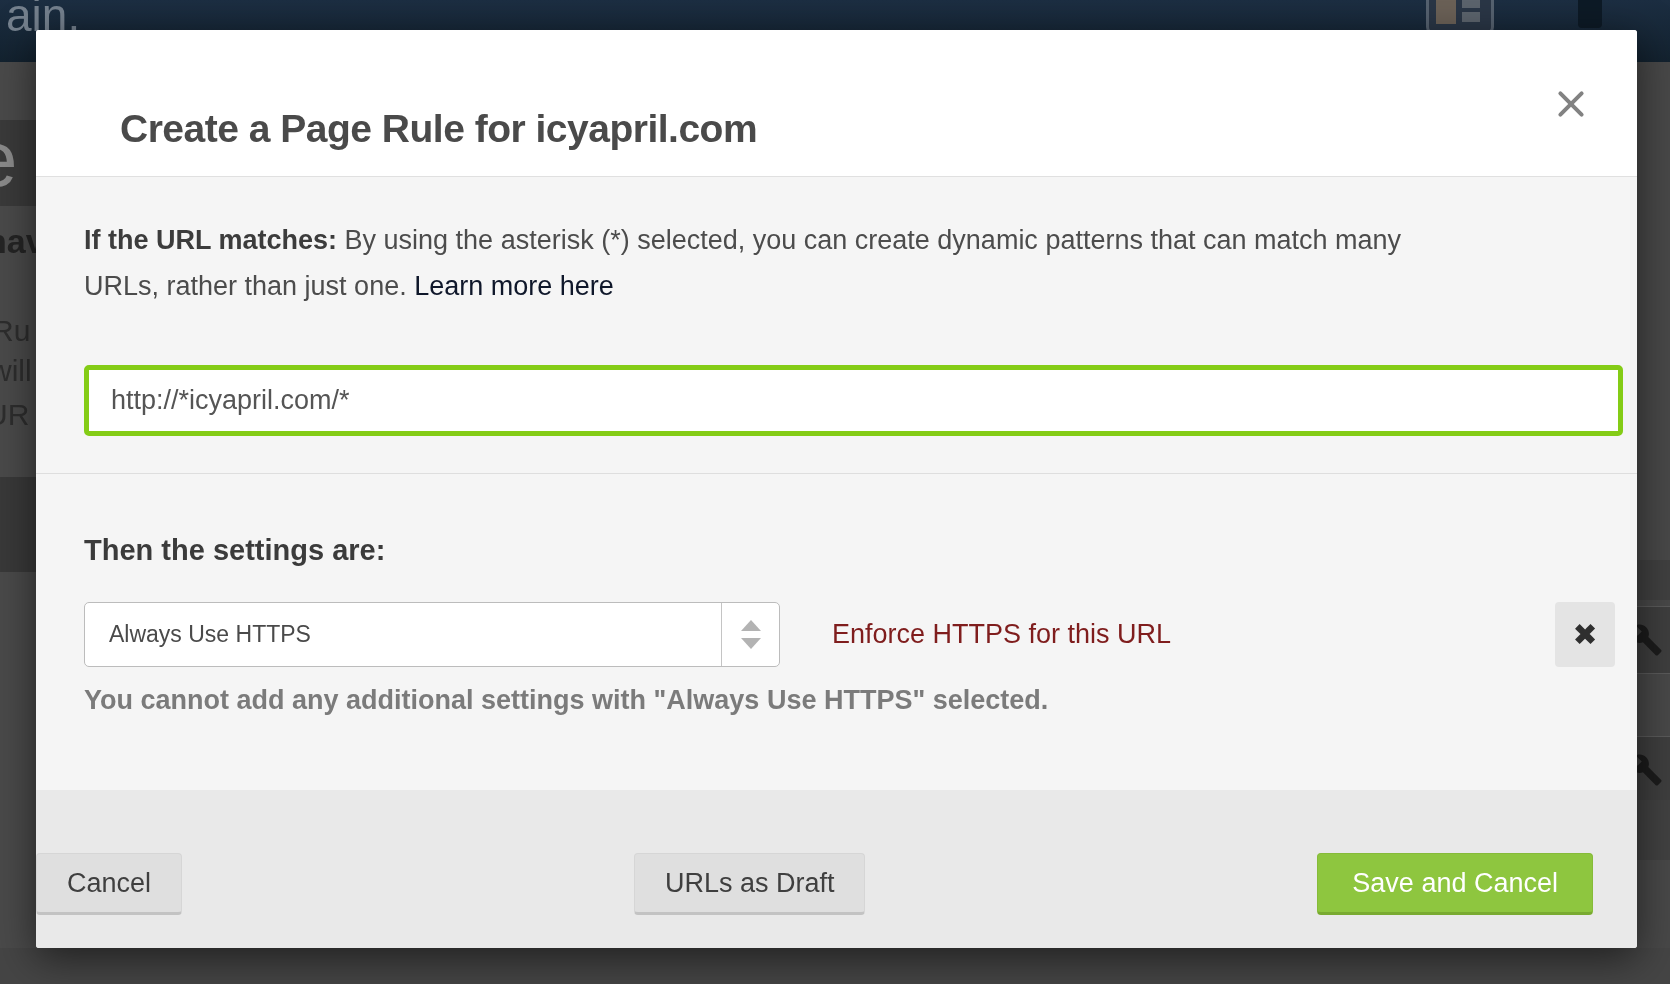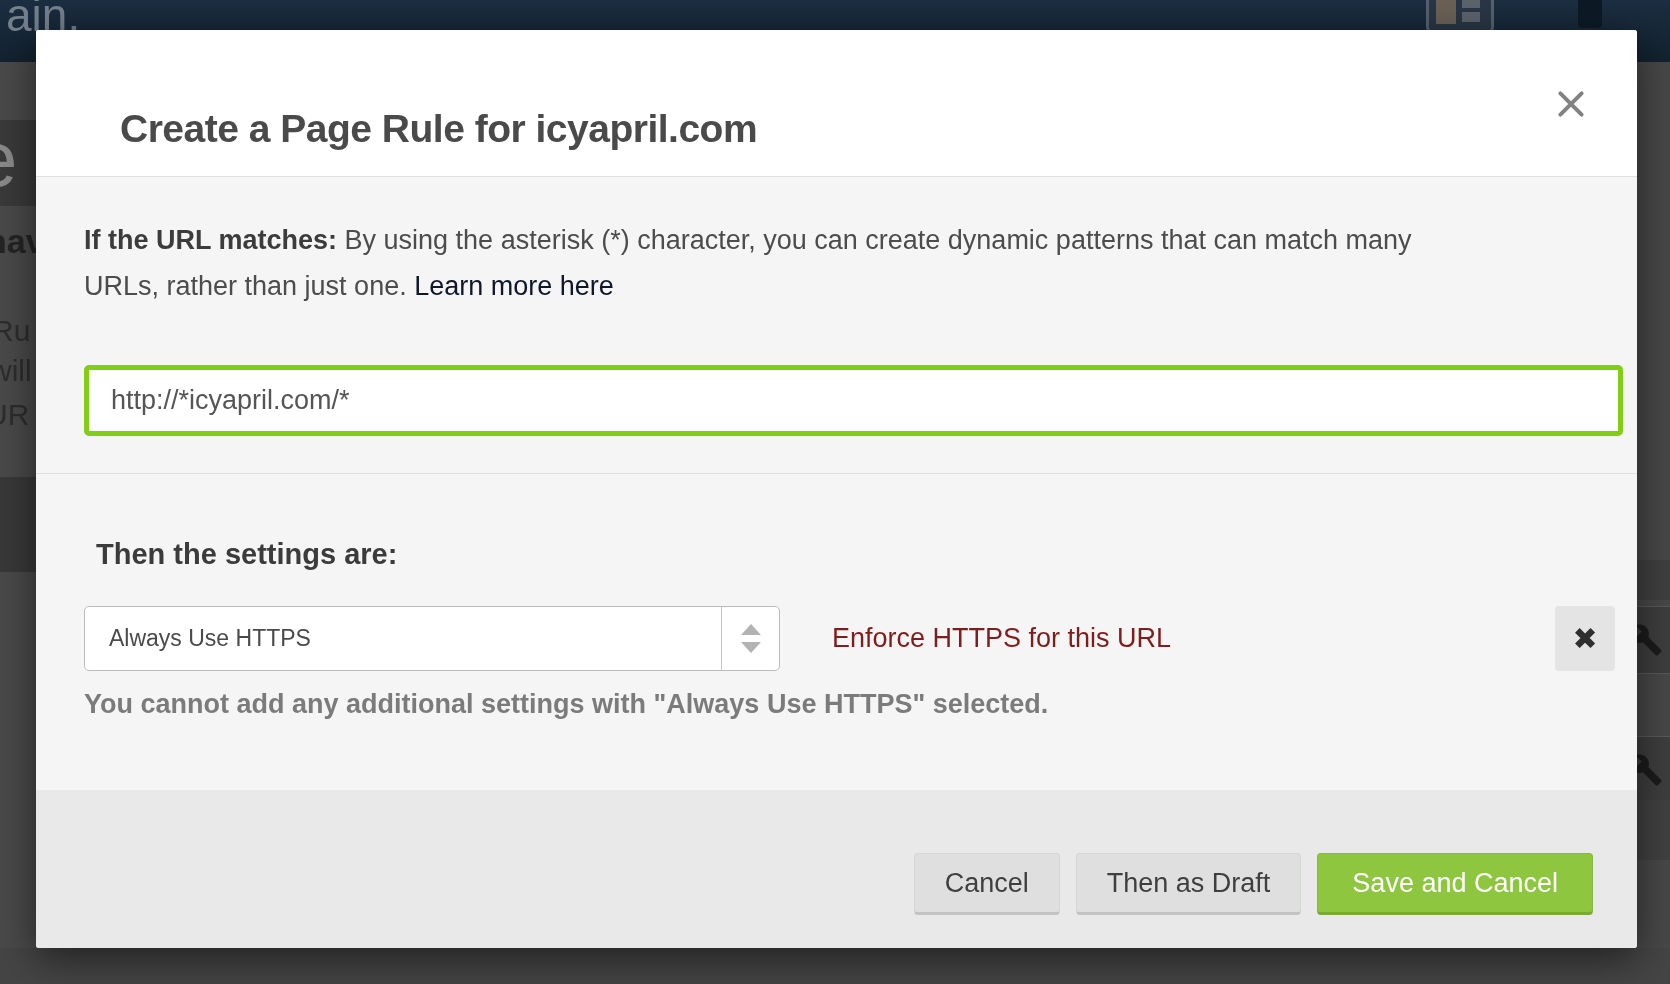--- a/index.html
+++ b/index.html
@@ -50,42 +50,42 @@
   .modal-body{position:relative;}
   .url-para{margin:0;padding:40px 48px 0;width:1380px;
     font-size:27px;line-height:46px;color:#4c4c4c;}
   .url-para strong{color:#3c3c3c;}
   .link{color:#0f172a;cursor:pointer;}
   .url-input{display:block;margin:56px 20px 0 48px;width:1485px;height:61px;
     background:#fff;border:5px solid #84cc16;border-radius:5px;
     padding:0 22px;font-size:27px;color:#555;
     font-family:"Liberation Sans","DejaVu Sans",sans-serif;}
   .section-divider{margin-top:37px;border:none;border-top:1px solid #dedede;}
-  .settings-heading{margin:12px;padding:52px 48px 0;font-size:29px;font-weight:bold;color:#3b3b3b;}
+  .settings-heading{margin:0;padding:52px 48px 0;font-size:29px;font-weight:bold;color:#3b3b3b;}
   .settings-row{display:flex;align-items:center;margin:35px 22px 0 48px;height:65px;}
   .setting-select{display:flex;width:694px;height:63px;background:#fff;
     border:1px solid #bcbcbc;border-radius:5px;cursor:pointer;}
   .setting-select .value{flex:1;display:flex;align-items:center;padding-left:24px;
     font-size:23px;color:#4a4a4a;}
   .setting-select .arrows{width:57px;border-left:1px solid #c4c4c4;
     display:flex;flex-direction:column;align-items:center;justify-content:center;gap:7px;}
   .tri-up{width:0;height:0;border-left:10px solid transparent;border-right:10px solid transparent;
     border-bottom:11px solid #b3b3b3;}
   .tri-down{width:0;height:0;border-left:10px solid transparent;border-right:10px solid transparent;
     border-top:11px solid #b3b3b3;}
   .setting-desc{margin-left:52px;font-size:27px;color:#7f1d1d;}
   .remove-btn{margin-left:auto;width:60px;height:65px;background:#e4e4e4;border:none;
     border-radius:4px;font-size:30px;color:#2f2f2f;cursor:pointer;
     display:flex;align-items:center;justify-content:center;
     font-family:"DejaVu Sans",sans-serif;}
   .helper-text{margin:0;padding:18px 48px 0;font-size:27px;color:#7b7b7b;font-weight:bold;}
 
   .modal-footer{position:absolute;left:0;bottom:0;width:100%;height:158px;
     background:#e9e9e9;border-radius:0 0 3px 3px;box-sizing:border-box;
-    display:flex;align-items:center;justify-content:flex-end;
+    display:flex;align-items:center;justify-content:space-between;
     padding:30px 44px 0 0;gap:16px;}
   .btn{height:62px;padding:0 30px;font-size:27px;border-radius:4px;cursor:pointer;
     font-family:"Liberation Sans","DejaVu Sans",sans-serif;}
   .btn-gray{background:#dfdfdf;color:#3f3f3f;border:1px solid #d6d6d6;border-bottom:3px solid #c3c3c3;}
   .btn-green{background:#8ec63f;color:#ffffff;border:1px solid #86bb39;border-bottom:3px solid #79aa31;padding:0 34px;}
 </style>
 </head>
 <body>
 
 <div class="screen">
@@ -132,21 +132,21 @@
     <div class="modal-header">
       <h1 class="modal-title">Create a Page Rule for icyapril.com</h1>
       <div class="close-btn">
           <i></i>
           <i></i>
         </div>
     </div>
 
     <div class="modal-body">
 
-      <p class="url-para"><strong>If the URL matches:</strong><span> By using the asterisk (*) character, you can create dynamic patterns that can match many URLs, rather than just one. </span><span class="link">Learn more here</span></p>
+      <p class="url-para"><strong>If the URL matches:</strong><span> By using the asterisk (*) selected, you can create dynamic patterns that can match many URLs, rather than just one. </span><span class="link">Learn more here</span></p>
 
       <input class="url-input" type="text" value="http://*icyapril.com/*" style="">
 
       <hr class="section-divider">
 
       <h2 class="settings-heading">Then the settings are:</h2>
 
       <div class="settings-row">
         <div class="setting-select">
           <div class="value">Always Use HTTPS</div>
@@ -160,18 +160,18 @@
             <span>✖</span>
           </button>
       </div>
 
       <p class="helper-text">You cannot add any additional settings with "Always Use HTTPS" selected.</p>
 
     </div>
 
     <div class="modal-footer">
       <button class="btn btn-gray">Cancel</button>
-      <button class="btn btn-gray">Then as Draft</button>
+      <button class="btn btn-gray">URLs as Draft</button>
       <button class="btn btn-green">Save and Cancel</button>
     </div>
 
   </div>
 </div>
 
 </body></html>

